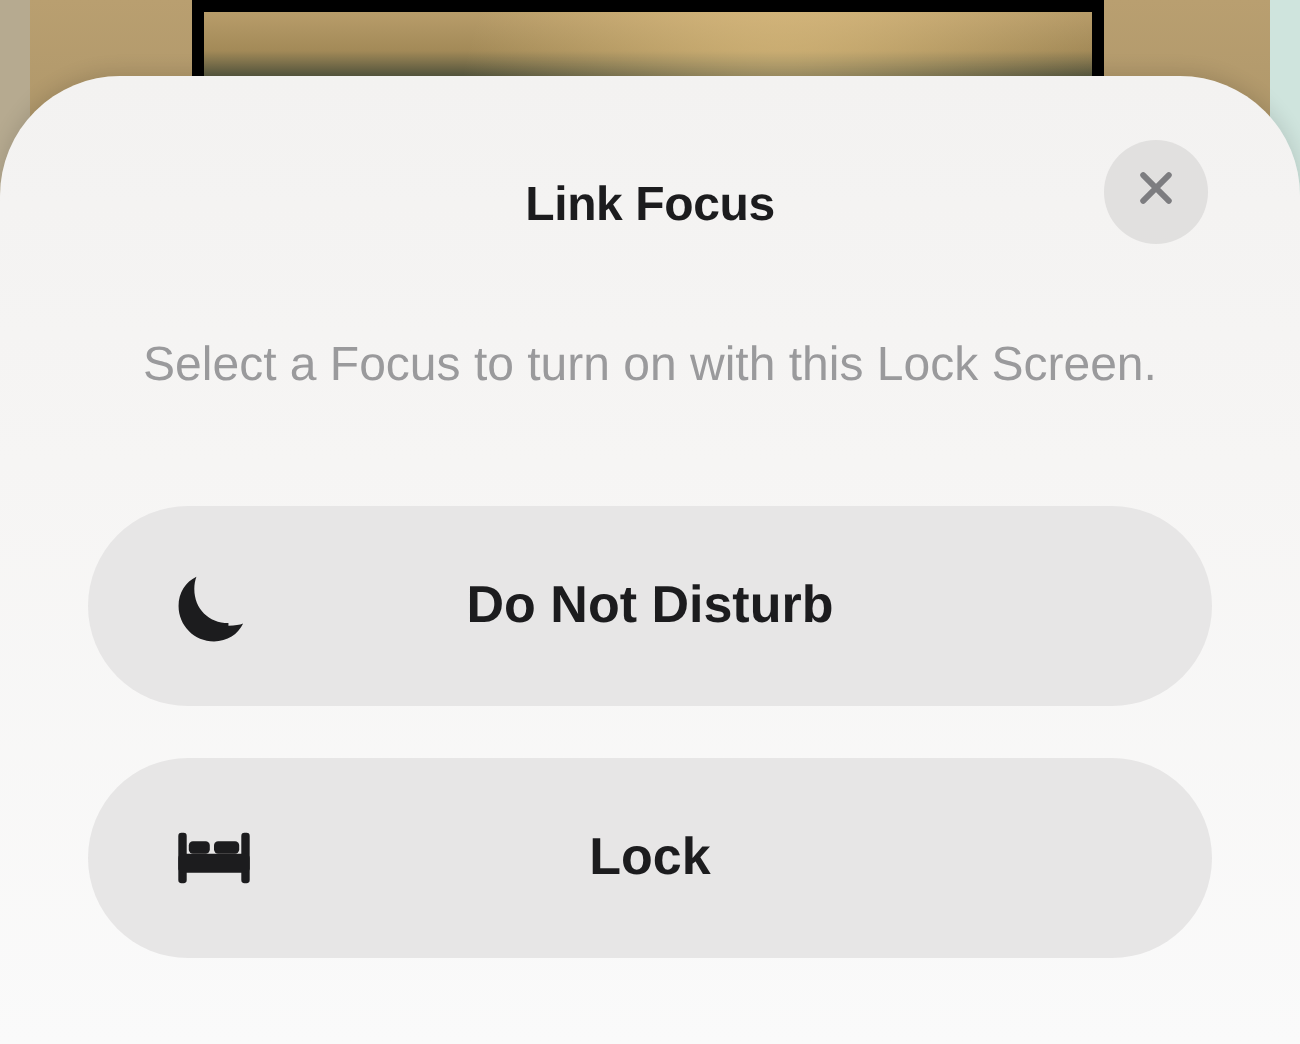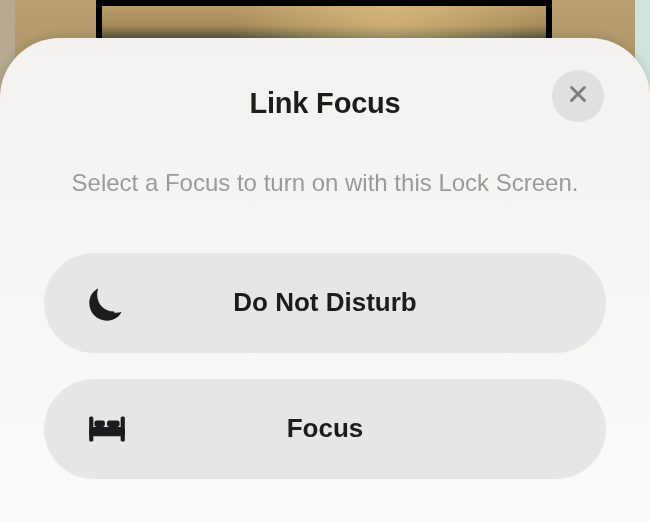--- a/index.html
+++ b/index.html
@@ -38,21 +38,21 @@
   }
 
   .header {
     position: relative;
     height: 70px;
     display: flex;
     align-items: center;
     justify-content: center;
   }
   .title {
-    font-size: 29px;
+    font-size: 24px;
     font-weight: 700;
     color: #1c1c1e;
     letter-spacing: -0.2px;
   }
   .close {
     position: absolute;
     right: 6px; top: 2px;
     width: 52px; height: 52px;
     border-radius: 50%;
     background: #e1e0df;
@@ -136,17 +136,17 @@
     <div class="option">
       <span class="icon">
         <svg viewBox="0 0 40 32">
           <rect x="3" y="4" width="4" height="24" rx="1.5" fill="#1c1c1e"></rect>
           <rect x="33" y="4" width="4" height="24" rx="1.5" fill="#1c1c1e"></rect>
           <rect x="3" y="14" width="34" height="9" rx="2" fill="#1c1c1e"></rect>
           <rect x="8" y="8" width="10" height="6" rx="2" fill="#1c1c1e"></rect>
           <rect x="20" y="8" width="12" height="6" rx="2" fill="#1c1c1e"></rect>
         </svg>
       </span>
-      <span class="label">Focus</span>
+      <span class="label">Lock</span>
     </div>
 
   </div>
 </div>
 
 </body></html>

